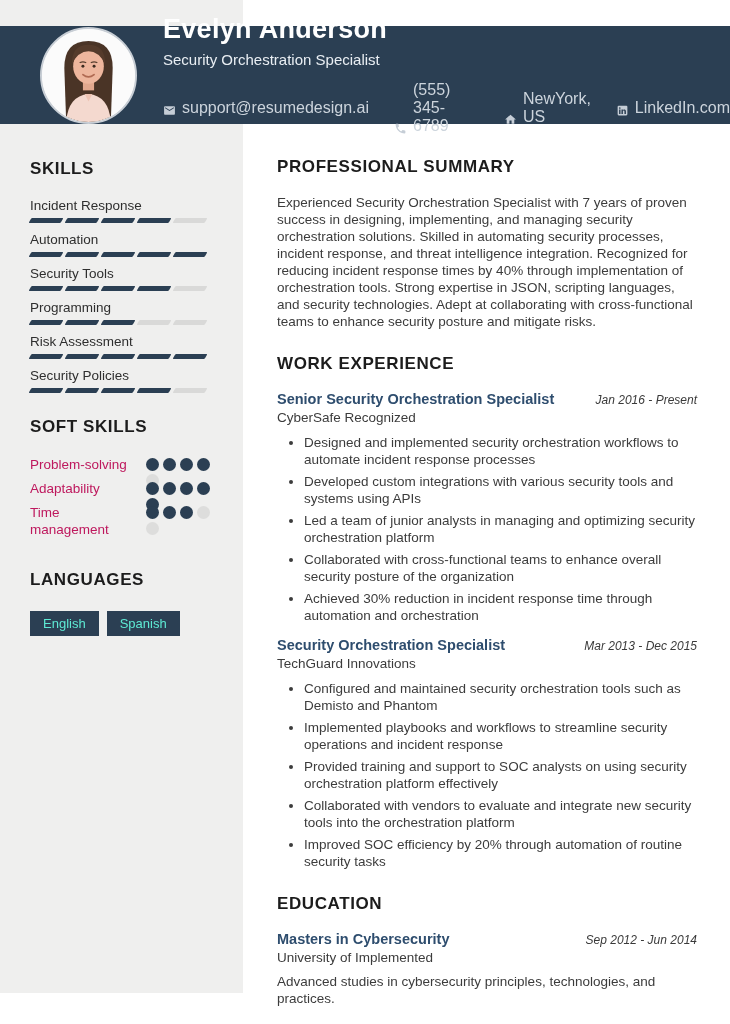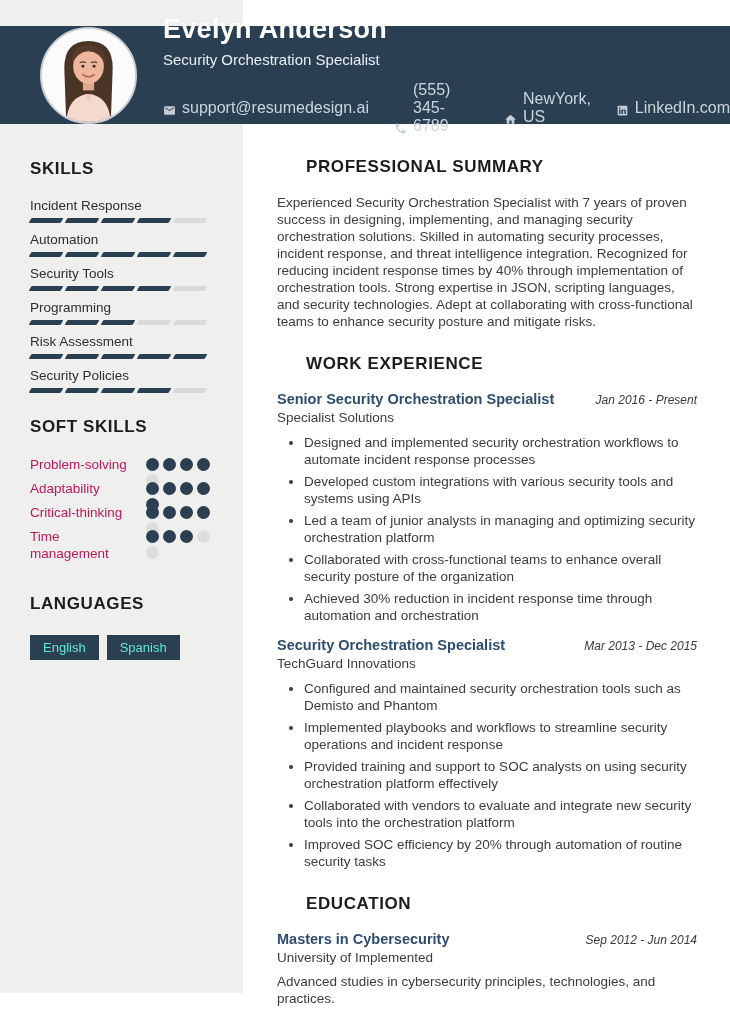--- a/index.html
+++ b/index.html
@@ -38,21 +38,21 @@
 
   
   .body-wrap { display: flex; height: 869px; }
   .sidebar { width: 243px; background: #efefee; padding: 35px 30px 36px 30px; flex-shrink: 0; }
   .main { flex: 1; padding: 33px 33px 0 34px; }
 
   .side-heading, .main-heading {
     font-size: 17px; font-weight: bold; color: #1c1c1c; letter-spacing: 0.6px;
   }
   .side-heading { margin-bottom: 19px; }
-  .main-heading { margin-bottom: 17px; margin-left: 29px; }
+  .main-heading { margin-bottom: 17px; }
 
   
   .skill-item { margin-bottom: 9px; }
   .skill-label { font-size: 13.5px; color: #2e2e2e; margin-bottom: 4px; line-height: 16px; }
   .meter-bar { display: flex; gap: 4px; height: 5px; margin-bottom: 1px; }
   .meter-bar span { width: 32px; height: 5px; border-radius: 1px; transform: skewX(-30deg); background: #d9d9d8; }
   .meter-bar span.fill { background: #2b3f53; }
 
   
   .soft-section { margin-top: 24px; }
@@ -244,30 +244,20 @@
               <div class="soft-label">Adaptability</div>
               <div class="meter-dots">
                 <span class="fill"></span>
                 <span class="fill"></span>
                 <span class="fill"></span>
                 <span class="fill"></span>
                 <span class="fill"></span>
               </div>
             </div>
 
-            <div class="soft-row">
-              <div class="soft-label">Critical-thinking</div>
-              <div class="meter-dots">
-                <span class="fill"></span>
-                <span class="fill"></span>
-                <span class="fill"></span>
-                <span class="fill"></span>
-                <span></span>
-              </div>
-            </div>
 
             <div class="soft-row">
               <div class="soft-label">Time management</div>
               <div class="meter-dots">
                 <span class="fill"></span>
                 <span class="fill"></span>
                 <span class="fill"></span>
                 <span></span>
                 <span></span>
               </div>
@@ -295,21 +285,21 @@
 
       <div class="section">
         <div class="main-heading">WORK EXPERIENCE</div>
         <div>
 
             <div class="job">
               <div class="entry-head">
                 <span class="entry-title">Senior Security Orchestration Specialist</span>
                 <span class="entry-dates">Jan 2016 - Present</span>
               </div>
-              <div class="entry-sub">Specialist Solutions</div>
+              <div class="entry-sub">CyberSafe Recognized</div>
               <ul>
                 <li>Designed and implemented security orchestration workflows to automate incident response processes</li>
                 <li>Developed custom integrations with various security tools and systems using APIs</li>
                 <li>Led a team of junior analysts in managing and optimizing security orchestration platform</li>
                 <li>Collaborated with cross-functional teams to enhance overall security posture of the organization</li>
                 <li>Achieved 30% reduction in incident response time through automation and orchestration</li>
               </ul>
             </div>
 
             <div class="job">

